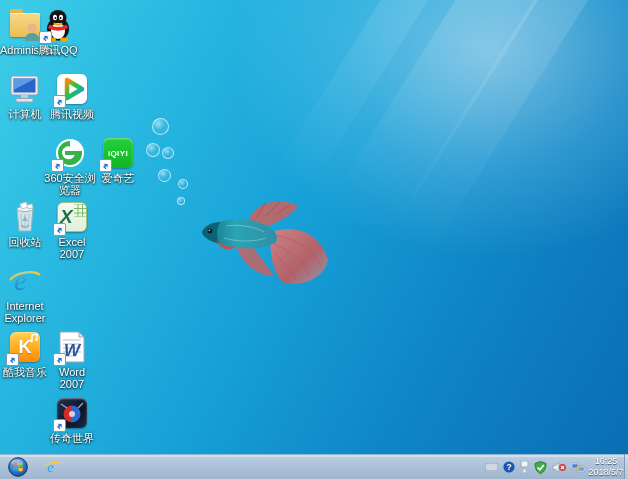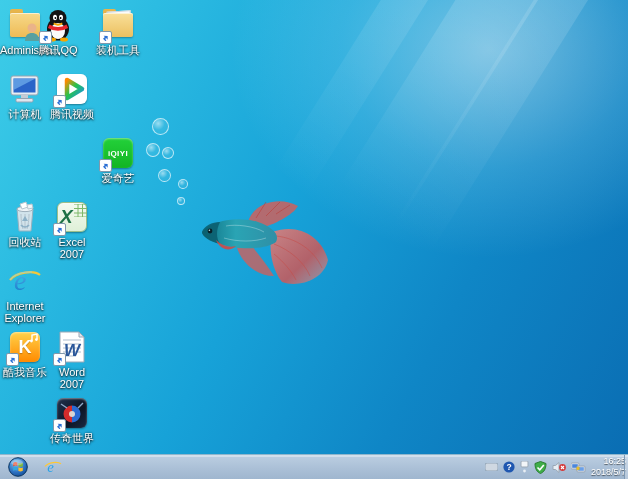--- a/index.html
+++ b/index.html
@@ -32,21 +32,21 @@
   .folder .tab{position:absolute;left:0;top:-4px;width:13px;height:6px;border-radius:2px 2px 0 0;background:#e7b54c}
   .folder .body{position:absolute;inset:0;border-radius:2px;background:linear-gradient(180deg,#f7d98a,#eebb55);box-shadow:inset 0 1px 0 rgba(255,255,255,.6),0 1px 2px rgba(0,0,0,.3)}
   .folder .paper{position:absolute;left:4px;top:-2px;width:22px;height:10px;background:#fff;border:1px solid #cdd4da;transform:rotate(-4deg)}
 
   
   #taskbar{position:absolute;left:0;bottom:0;width:628px;height:24px;
     background:linear-gradient(180deg,#bccfe2 0%,#abc0d7 55%,#9fb6cf 100%);
     border-top:1px solid #8fb6cd;box-shadow:inset 0 2px 0 rgba(255,255,255,.35)}
   .tbtn{position:absolute;top:0;height:24px;display:flex;align-items:center;justify-content:center}
   #tray{position:absolute;right:42px;top:0;height:24px;display:flex;align-items:center;gap:5px}
-  #clock{position:absolute;right:2px;top:1px;width:40px;text-align:right;color:#fff;
+  #clock{position:absolute;right:2px;top:1px;width:40px;text-align:center;color:#fff;
     font-size:9px;line-height:11px;text-shadow:0 1px 1px rgba(0,0,0,.6)}
   #showdesk{position:absolute;right:0;top:0;width:3px;height:24px;border-left:1px solid #7e99b4;background:rgba(255,255,255,.25)}
 
   .bubble{position:absolute;border-radius:50%;border:1px solid rgba(255,255,255,.65);
     background:radial-gradient(circle at 35% 30%,rgba(255,255,255,.55) 0%,rgba(255,255,255,.08) 45%,rgba(255,255,255,.02) 100%)}
 </style>
 </head>
 <body>
 
 <div id="stage">
@@ -124,35 +124,20 @@
       </svg>
       <span class="sc">
           <svg width="7" height="7" viewBox="0 0 8 8">
             <path d="M1 7 L1 3 L4 3 L4 1 L7 4.5 L4 7.5 L4 5 L2.5 5 L2.5 7 Z" fill="#2a6fd4" transform="rotate(-45 4 4)"></path>
           </svg>
         </span>
     </div>
     <div class="lbl">腾讯QQ</div>
   </div>
 
-  <div class="cell" style="left:93px;top:8px">
-    <div class="ico">
-      <div class="folder">
-          <div class="tab"></div>
-          <div class="paper"></div>
-          <div class="body" style="background:linear-gradient(180deg,#f9e09a,#ecc060)"></div>
-        </div>
-      <span class="sc">
-          <svg width="7" height="7" viewBox="0 0 8 8">
-            <path d="M1 7 L1 3 L4 3 L4 1 L7 4.5 L4 7.5 L4 5 L2.5 5 L2.5 7 Z" fill="#2a6fd4" transform="rotate(-45 4 4)"></path>
-          </svg>
-        </span>
-    </div>
-    <div class="lbl">装机工具</div>
-  </div>
 
   <div class="cell" style="left:47px;top:72px">
     <div class="ico">
       <div class="sq" style="background:#fff"></div>
       <svg style="position:absolute;left:2px;top:2px" width="30" height="30" viewBox="0 0 30 30">
         <defs>
             <linearGradient id="tv" x1="0" y1="0" x2="1" y2="1">
           <stop offset="0" stop-color="#ff8a00"></stop>
               <stop offset=".45" stop-color="#27c24c"></stop>
               <stop offset="1" stop-color="#1894e8"></stop>
@@ -177,20 +162,35 @@
         <path d="M5.5 6.5 L27.5 6.5 L5.5 18 Z" fill="#6aa8e8" opacity=".8"></path>
         <rect x="13" y="23" width="7" height="3.5" fill="#c3ccd6"></rect>
         <rect x="8" y="26.5" width="17" height="3.5" rx="1.2" fill="#dfe6ee" stroke="#93a3b2"></rect>
       </svg>
     </div>
     <div class="lbl">计算机</div>
   </div>
 
 
 
+  <div class="cell" style="left:45px;top:136px">
+    <div class="ico">
+      <svg width="34" height="34" viewBox="0 0 34 34">
+        <circle cx="17" cy="17" r="14" fill="#fff"></circle>
+        <path d="M17 5 A12 12 0 1 0 29 17 L22 17 A6.5 6.5 0 1 1 17 10.5 Z" fill="#35b24a"></path>
+        <path d="M12 15 L29 15 L29 19 L12 19 Z" fill="#35b24a"></path>
+      </svg>
+      <span class="sc">
+          <svg width="7" height="7" viewBox="0 0 8 8">
+            <path d="M1 7 L1 3 L4 3 L4 1 L7 4.5 L4 7.5 L4 5 L2.5 5 L2.5 7 Z" fill="#2a6fd4" transform="rotate(-45 4 4)"></path>
+          </svg>
+        </span>
+    </div>
+    <div class="lbl" style="width:54px;margin-left:-2px">360安全浏览器</div>
+  </div>
 
   <div class="cell" style="left:93px;top:136px">
     <div class="ico">
       <div class="sq" style="background:linear-gradient(180deg,#23d13a,#12b423)"></div>
       <div class="glyph" style="font-size:8px;letter-spacing:.4px">iQIYI</div>
       <span class="sc">
           <svg width="7" height="7" viewBox="0 0 8 8">
             <path d="M1 7 L1 3 L4 3 L4 1 L7 4.5 L4 7.5 L4 5 L2.5 5 L2.5 7 Z" fill="#2a6fd4" transform="rotate(-45 4 4)"></path>
           </svg>
         </span>

